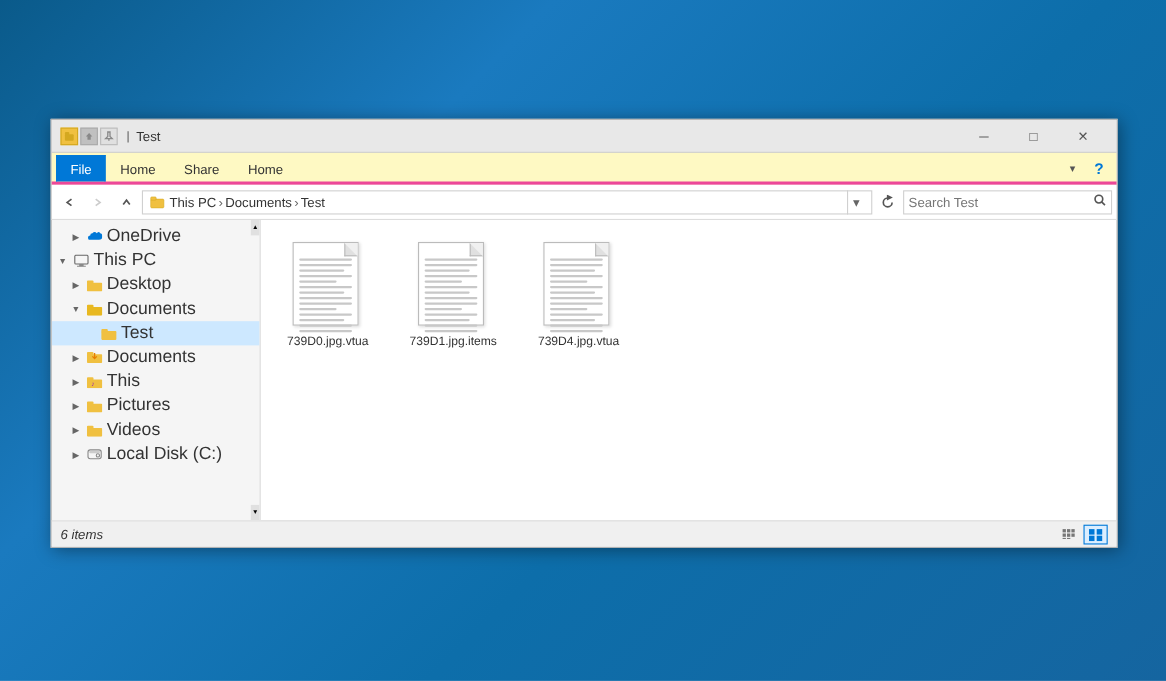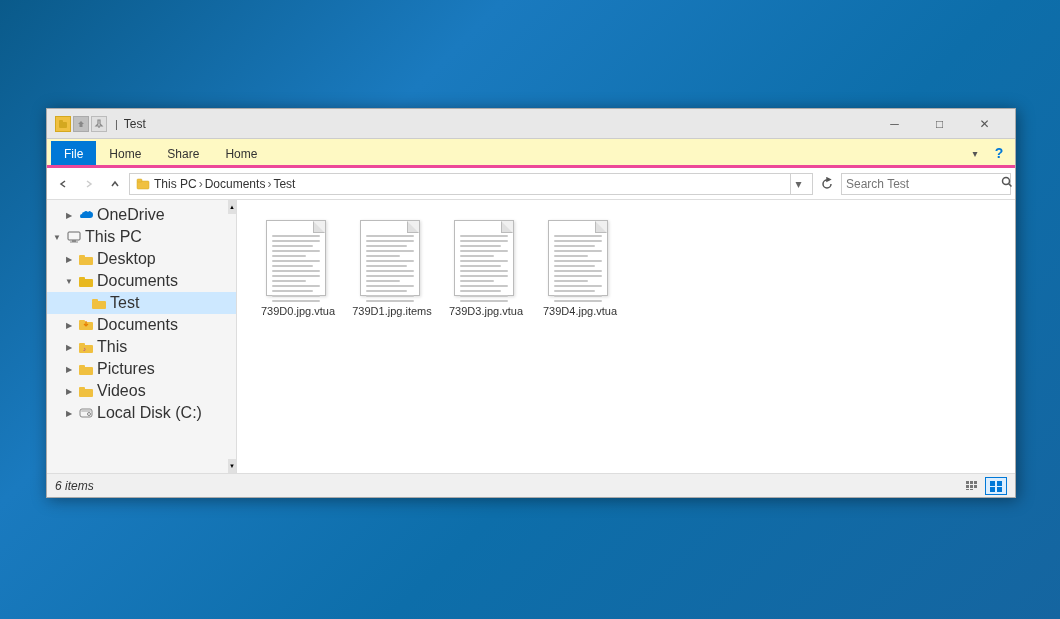--- a/index.html
+++ b/index.html
@@ -165,21 +165,21 @@
     .refresh-btn {
       width: 24px;
       height: 24px;
       display: flex;
       align-items: center;
       justify-content: center;
       cursor: pointer;
       color: #555;
     }
     .search-box {
-      width: 170px;
+      width: 190px;
       height: 22px;
       border: 1px solid #d0d0d0;
       background: white;
       display: flex;
       align-items: center;
       padding: 0 4px;
     }
     .search-input {
       flex: 1;
       border: none;
@@ -254,21 +254,21 @@
       flex: 1;
       background: white;
       padding: 8px;
       overflow-y: auto;
       display: flex;
       flex-direction: column;
     }
     .file-grid {
       display: flex;
       flex-wrap: wrap;
-      gap: 4px;
+      gap: 24px;
       padding: 8px;
     }
     .file-item {
       width: 90px;
       display: flex;
       flex-direction: column;
       align-items: center;
       cursor: pointer;
       padding: 4px;
       border-radius: 2px;
@@ -611,44 +611,20 @@
                   <div class="doc-line full"></div>
                   <div class="doc-line short"></div>
                   <div class="doc-line full"></div>
                   <div class="doc-line medium"></div>
                   <div class="doc-line full"></div>
                   <div class="doc-line full"></div>
                 </div>
         </div>
       </div>
       <div class="file-name">739D1.jpg.items</div>
-    </div>
-          <div class="file-item">
-      <div class="file-thumb">
-        <div class="doc-page">
-          <div class="doc-fold"></div>
-          <div class="doc-lines">
-                  <div class="doc-line full"></div>
-                  <div class="doc-line full"></div>
-                  <div class="doc-line medium"></div>
-                  <div class="doc-line full"></div>
-                  <div class="doc-line short"></div>
-                  <div class="doc-line full"></div>
-                  <div class="doc-line medium"></div>
-                  <div class="doc-line full"></div>
-                  <div class="doc-line full"></div>
-                  <div class="doc-line short"></div>
-                  <div class="doc-line full"></div>
-                  <div class="doc-line medium"></div>
-                  <div class="doc-line full"></div>
-                  <div class="doc-line full"></div>
-                </div>
-        </div>
-      </div>
-      <div class="file-name">739D3.jpg.vtua</div>
     </div>
           <div class="file-item">
       <div class="file-thumb">
         <div class="doc-page">
           <div class="doc-fold"></div>
           <div class="doc-lines">
                   <div class="doc-line full"></div>
                   <div class="doc-line full"></div>
                   <div class="doc-line medium"></div>
                   <div class="doc-line full"></div>

